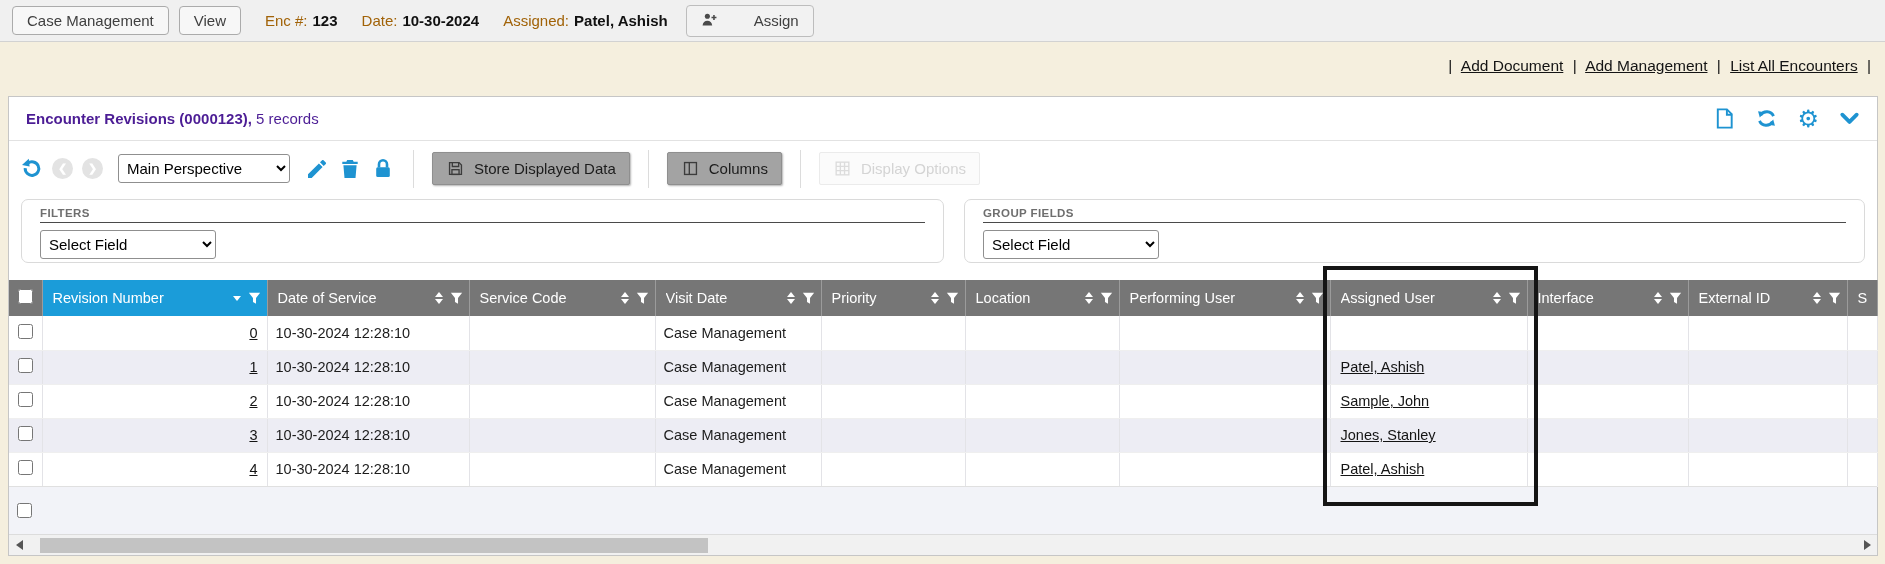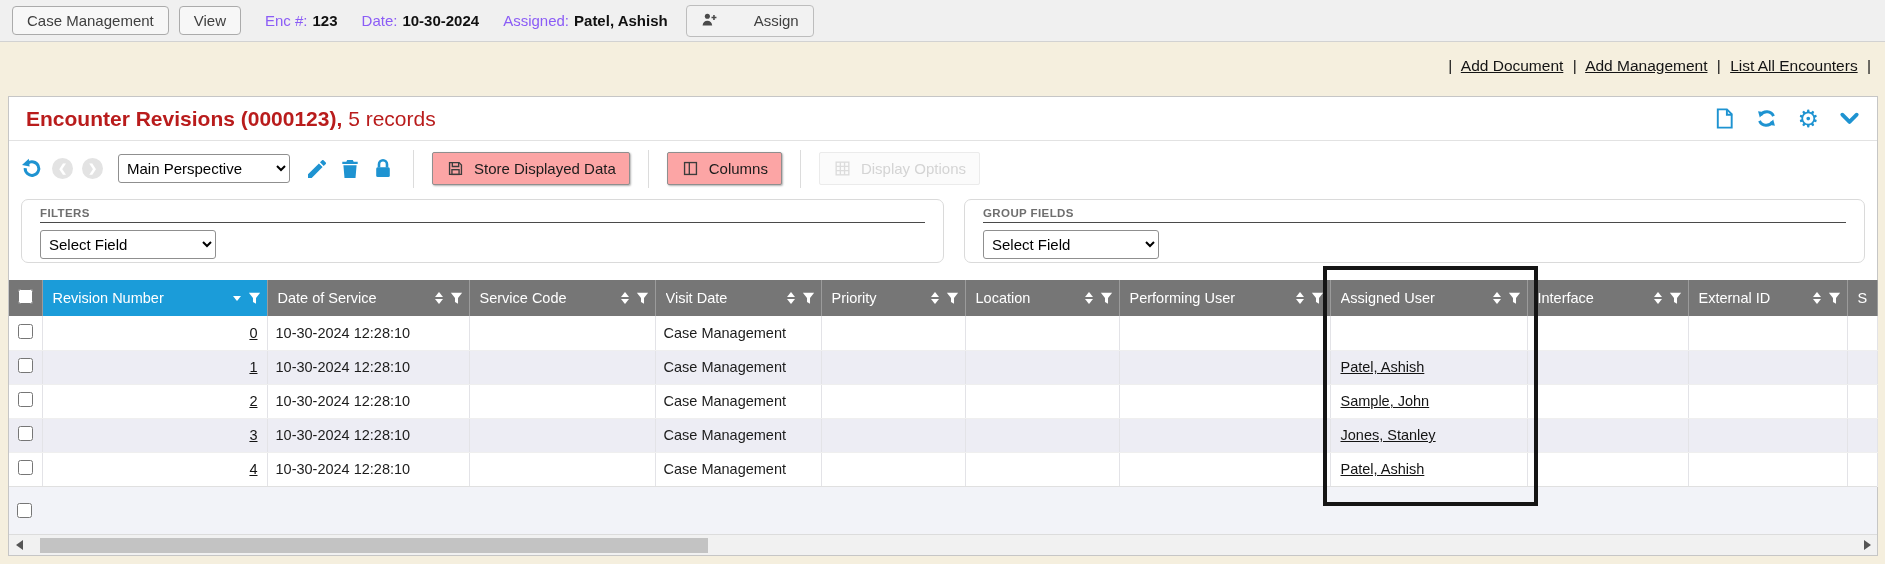--- a/index.html
+++ b/index.html
@@ -7,52 +7,52 @@
   body { font-family:"Liberation Sans", sans-serif; }
   .screen { position:relative; width:1885px; height:564px; background:#f5efde; overflow:hidden; }
 
   
   .top-toolbar { position:absolute; top:0; left:0; width:100%; height:42px; background:#f0f0f0;
     border-bottom:1px solid #d2d2d2; display:flex; align-items:center; padding:0 12px; gap:10px;
     font-size:15px; color:#333; }
   .tb-btn { background:#f7f7f7; border:1px solid #ababab; border-radius:4px; padding:5px 14px;
     font-size:15px; color:#404040; display:flex; align-items:center; gap:7px; cursor:pointer; }
   .tb-group { display:flex; align-items:center; gap:5px; margin-left:14px; }
-  .tb-label { color:#8b5cf6; }
+  .tb-label { color:#a16207; }
   .tb-value { font-weight:bold; color:#111; }
   .assign-btn { margin-left:8px; background:#f2f2f2; border:1px solid #bdbdbd;gap:36px; }
   .assign-btn svg { width:17px; height:17px; }
 
   
   .links-row { position:absolute; top:57px; right:9px; font-size:15.5px; color:#141414; }
   .links-row a { color:#141414; text-decoration:underline; cursor:pointer; }
   .links-row .pipe { margin:0 5px; }
 
   
   .panel { position:absolute; top:96px; left:8px; right:7px; bottom:8px; background:#fff;
     border:1px solid #c6c6c6; }
   .p-title { position:absolute; top:0; left:0; right:0; height:44px; border-bottom:1px solid #e2e2e2;
     display:flex; align-items:center; justify-content:space-between; padding:0 16px 0 17px; }
-  .title-text { font-size:21px; color:#b91c1c; }
+  .title-text { font-size:15px; color:#4c1d95; }
   .title-text b { font-weight:bold; }
   .p-title-icons { display:flex; align-items:center; gap:19px; }
   .p-title-icons svg { width:23px; height:23px; cursor:pointer; display:block; }
   .gear-glyph { font-size:24px; color:#1e93d1; cursor:pointer; line-height:1; }
 
   
   .p-toolbar { position:absolute; top:45px; left:0; right:0; height:53px; display:flex;
     align-items:center; padding:0 10px; gap:9px; }
   .p-toolbar svg { display:block; }
   .icon-btn { width:24px; height:24px; cursor:pointer; }
   .navcirc { width:21px; height:21px; border-radius:50%; background:#e3e3e3; color:#fff;
     display:flex; align-items:center; justify-content:center; font-size:11px; font-weight:bold; }
   .persp-select { height:29px; width:172px; font-size:15px; font-family:"Liberation Sans",sans-serif;
     border:1px solid #8f8f8f; border-radius:3px; background:#fff; padding:0 4px; margin:0 6px; }
   .vsep { width:1px; height:38px; background:#dcdcdc; margin:0 9px; }
-  .panel-btn { background:#fca5a5; border:1px solid #8f8f8f; border-radius:2px;
+  .panel-btn { background:#a3a3a3; border:1px solid #8f8f8f; border-radius:2px;
     box-shadow:1px 1px 2px rgba(0,0,0,.3); padding:6px 13px; font-size:15px; color:#1c1c1c;
     display:flex; align-items:center; gap:9px; cursor:pointer; }
   .panel-btn svg { width:19px; height:19px; }
   .panel-btn.disabled { background:#fbfbfb; border-color:#ebebeb; box-shadow:none; color:#d4d4d4;
     cursor:default; }
 
   
   .p-filters { position:absolute; top:100px; left:0; right:0; height:70px; display:flex;
     gap:20px; padding:2px 12px 0; }
   .fieldbox { border:1px solid #dadada; border-radius:7px; height:64px; padding:7px 18px 4px; background:#fff; }

